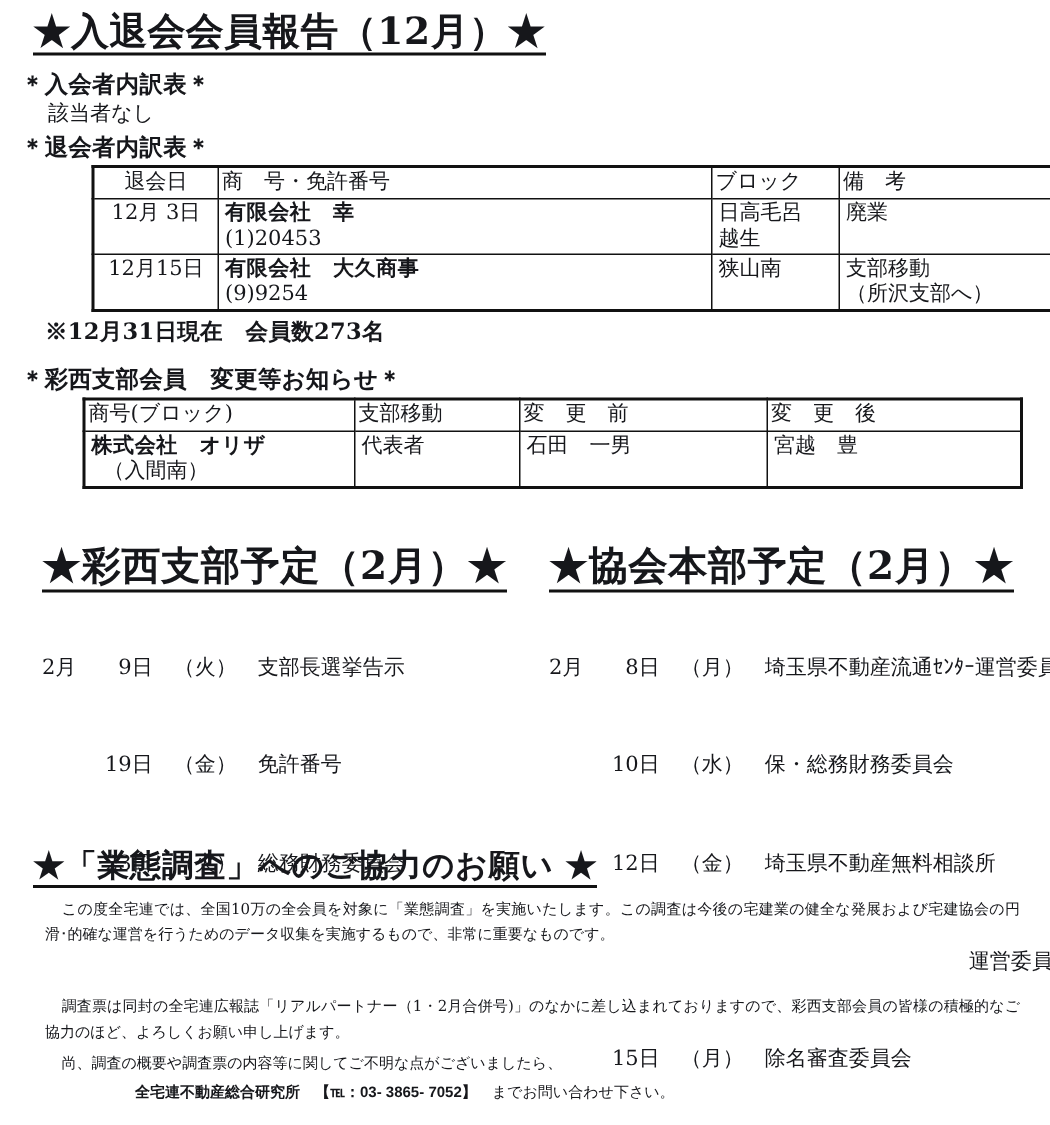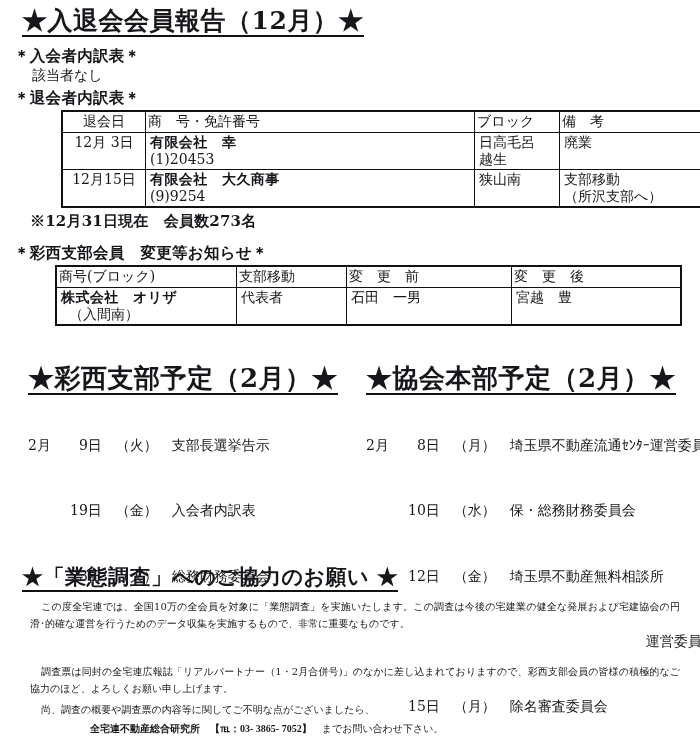--- a/index.html
+++ b/index.html
@@ -143,21 +143,21 @@
     font-size: 10px;
     line-height: 1.72;
     text-align: justify;
   }
   .p1 { top: 598px; }
   .p2 { top: 663px; }
   .p3 { top: 701px; }
   .p4 { top: 720px; left: 90px; width: 600px; }
   .indent { display: inline-block; width: 1.1em; }
   .bold { font-weight: bold; }
-  .tel-glyph { font-family: Liberation Serif, serif; }
+  .tel-glyph { font-family: Liberation Sans, sans-serif; }
 </style>
 </head>
 <body>
 
 <div class="page">
 
   <div class="hdr-main hdr-top">★入退会会員報告（12月）★</div>
 
   <div class="sub-hd sub-in">＊入会者内訳表＊</div>
   <div class="plain-line line-none">該当者なし</div>
@@ -219,21 +219,21 @@
         <td class="c-part">代表者</td>
         <td class="c-before">石田　一男</td>
         <td class="c-after">宮越　豊</td>
       </tr>
     </tbody>
   </table>
 
   <div class="hdr-main hdr-sec hdr-left-sched">★彩西支部予定（2月）★</div>
   <div class="sched sched-left">
     <div class="row"><span>2月　　9日　（火）　支部長選挙告示</span></div>
-    <div class="row"><span>　　　19日　（金）　入会者内訳表</span></div>
+    <div class="row"><span>　　　19日　（金）　免許番号</span></div>
     <div class="row"><span>　　　23日　（火）　総務財務委員会</span></div>
   </div>
 
   <div class="hdr-main hdr-sec hdr-right-sched">★協会本部予定（2月）★</div>
   <div class="sched sched-right">
     <div class="row"><span>2月　　8日　（月）　埼玉県不動産流通ｾﾝﾀｰ運営委員会</span></div>
     <div class="row"><span>　　　10日　（水）　保・総務財務委員会</span></div>
     <div class="row"><span>　　　12日　（金）　埼玉県不動産無料相談所</span></div>
     <div class="row" style="text-align:right; padding-right:4px"><span>運営委員会</span></div>
     <div class="row"><span>　　　15日　（月）　除名審査委員会</span></div>

